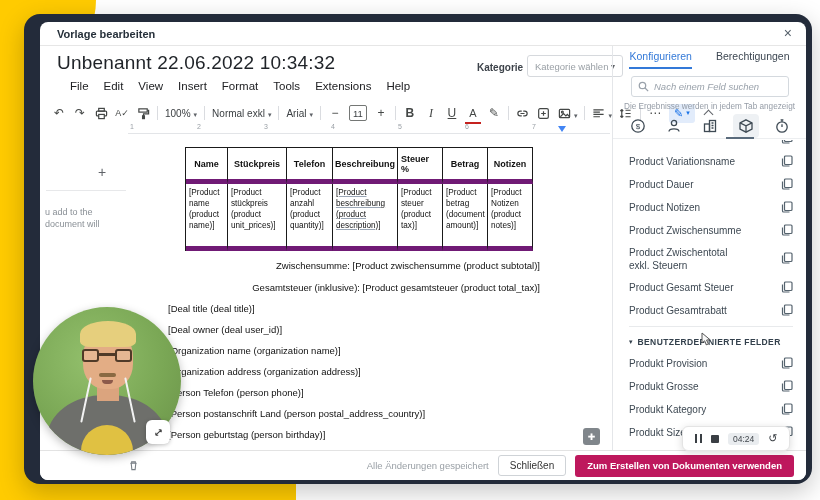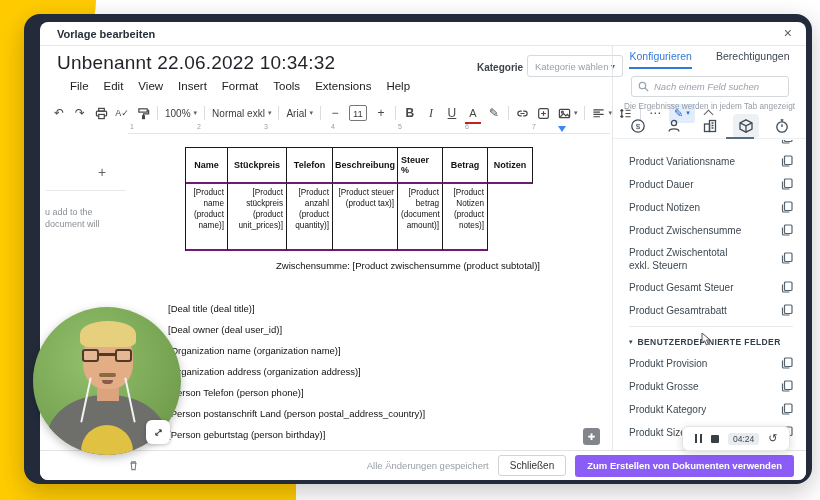--- a/index.html
+++ b/index.html
@@ -31,21 +31,21 @@
   .cat-select .ph { font-size:9.5px; color:#9aa0a6; }
   .cat-select .caret { font-size:8px; color:#5f6368; }
 
   .menubar { position:absolute; left:30px; top:58px; display:flex; gap:15px; }
   .menubar span { font-size:11.5px; color:#202124; cursor:pointer; }
 
   .toolbar { position:absolute; left:12px; top:80px; height:22px; display:flex; align-items:center; gap:7px; }
   .toolbar .sep { width:1px; height:14px; background:#dadce0; }
   .tbtn { display:flex; align-items:center; justify-content:center; min-width:14px; height:18px; color:#444746; font-size:10.5px; cursor:pointer; }
   .tbtn svg { display:block; }
-  .tb-txt { font-size:10px; color:#3c4043; display:flex; align-items:center; gap:3px; cursor:pointer; }
+  .tb-txt { font-size:10px; color:#3c4043; display:flex; align-items:flex-end; gap:3px; cursor:pointer; }
   .tb-txt .caret { font-size:7px; color:#5f6368; }
   .glyph { font-size:12px; color:#444746; }
   .bold-b { font-weight:bold; }
   .ital-i { font-style:italic; font-family:"Liberation Serif",serif; }
   .und-u { text-decoration:underline; }
   .acolor { position:relative; font-size:11px; }
   .acolor::after { content:""; position:absolute; left:-1px; right:-1px; bottom:-2px; height:2.5px; background:#c5221f; }
   .size-box { width:18px; height:16px; border:1px solid #747775; border-radius:2px; display:flex; align-items:center; justify-content:center; font-size:9.5px; color:#3c4043; }
   .pen-chip { background:#e2ecfb; border-radius:3px; height:19px; padding:0 5px; display:flex; align-items:center; gap:3px; cursor:pointer; }
   .pen-chip .pen { color:#1a73e8; font-size:11px; }
@@ -55,23 +55,23 @@
   .ruler span { position:absolute; top:0; font-size:7px; color:#9aa0a6; }
   .ruler-marker { position:absolute; left:518px; top:104px; width:0; height:0; border-left:4px solid transparent; border-right:4px solid transparent; border-top:6px solid #4285f4; }
 
   
   .lp-plus { position:absolute; left:58px; top:142px; font-size:14px; color:#5f6368; cursor:pointer; }
   .lp-div { position:absolute; left:6px; top:168px; width:80px; border-top:1px solid #e7e8ea; }
   .lp-caption { position:absolute; left:5px; top:184px; width:80px; font-size:9px; line-height:12px; color:#8a9096; }
 
   
   .dtable { position:absolute; left:145px; top:125px; display:grid; grid-template-columns:42px 59px 46px 65px 45px 45px 45px; border-top:1px solid #1a1a1a; border-left:1px solid #1a1a1a; background:#fff; }
-  .dtable .c { border-right:1px solid #1a1a1a; border-bottom:2px solid #701a75; padding:3px 3px; }
+  .dtable .c { border-right:1px solid #1a1a1a; border-bottom:5px solid #701a75; padding:3px 3px; }
   .dtable .th { height:36px; display:flex; align-items:center; justify-content:center; font-weight:bold; font-size:9px; color:#111; }
-  .dtable .td { height:67px; font-size:8.2px; line-height:11px; color:#111;text-align:right; }
+  .dtable .td { height:67px; font-size:8.2px; line-height:11px; color:#111; }
   .td.linked { text-decoration:underline; text-decoration-color:#9aa6b5; }
 
   .totals { position:absolute; left:145px; top:233px; width:355px; text-align:right; }
   .totals div { font-size:9.5px; color:#111; height:22px; line-height:22px; }
   .doc-lines { position:absolute; left:128px; top:276px; }
   .doc-lines div { font-size:9.5px; color:#111; height:21px; line-height:21px; }
 
   .hscroll { position:absolute; left:110px; top:429px; width:452px; height:5px; background:#eef0f2; border-radius:3px; }
   .hscroll .thumb { position:absolute; left:35px; top:0; width:340px; height:5px; background:#c7cbcf; border-radius:3px; }
   .explore-btn { position:absolute; left:543px; top:406px; width:17px; height:17px; background:#80868b; border-radius:3px; display:flex; align-items:center; justify-content:center; color:#fff; font-size:9px; cursor:pointer; }
@@ -100,21 +100,21 @@
   .sb-section .car { font-size:7px; color:#33404c; }
   .sb-section .txt { font-size:8.5px; font-weight:bold; letter-spacing:.4px; color:#33404c; }
   .copy-ic { flex:none; cursor:pointer; }
 
   
   .modal-footer { position:absolute; left:0; top:428px; width:100%; height:30px; border-top:1px solid #e3e3e3; background:#fff; display:flex; align-items:center; }
   .mf-left { margin-left:88px; color:#7a8087; display:flex; }
   .mf-right { margin-left:auto; margin-right:12px; display:flex; align-items:center; gap:9px; }
   .mf-status { font-size:9.5px; color:#9aa0a6; }
   .btn-sec { height:21px; padding:0 11px; border:1px solid #cfd3d7; border-radius:3px; background:#fff; font-size:10px; color:#333; display:flex; align-items:center; cursor:pointer; }
-  .btn-pri { height:22px; padding:0 12px; border-radius:3px; background:#8b5cf6; font-size:9.5px; color:#fff; font-weight:bold; display:flex; align-items:center; cursor:pointer; }
+  .btn-pri { height:22px; padding:0 12px; border-radius:3px; background:#be185d; font-size:9.5px; color:#fff; font-weight:bold; display:flex; align-items:center; cursor:pointer; }
 
   
   .webcam { left:33px; top:307px; width:148px; height:148px; border-radius:50%; overflow:hidden; background:radial-gradient(circle at 40% 35%, #93c06c 0%, #7aa755 55%, #688f47 100%); box-shadow:0 3px 10px rgba(0,0,0,.25); z-index:40; }
   .wc-shirt { position:absolute; left:14px; top:88px; width:120px; height:90px; background:#6e6f6b; border-radius:48% 48% 0 0; }
   .wc-logo { position:absolute; left:48px; top:118px; width:52px; height:52px; background:#e9c83f; border-radius:50%; opacity:.92; }
   .wc-neck { position:absolute; left:64px; top:74px; width:22px; height:20px; background:#dba47e; }
   .wc-head { position:absolute; left:50px; top:22px; width:50px; height:60px; background:#e3ad85; border-radius:46% 46% 42% 42%; }
   .wc-hair { position:absolute; left:47px; top:14px; width:56px; height:26px; background:#e6cf7d; border-radius:50% 50% 20% 20%; }
   .wc-glass { position:absolute; top:42px; width:17px; height:13px; border:2.5px solid #503a28; border-radius:3px; background:rgba(255,255,255,.12); }
   .wc-glass.l { left:49px; } .wc-glass.r { left:82px; }
@@ -287,27 +287,29 @@
     <div class="c th">Name</div>
     <div class="c th">Stückpreis</div>
     <div class="c th">Telefon</div>
     <div class="c th">Beschreibung</div>
     <div class="c th">Steuer %</div>
     <div class="c th">Betrag</div>
     <div class="c th">Notizen</div>
     <div class="c td">[Product name (product name)]</div>
     <div class="c td">[Product stückpreis (product unit_prices)]</div>
     <div class="c td">[Product anzahl (product quantity)]</div>
+    <div class="c td linked">[Product beschreibung (product description)]</div>
     <div class="c td">[Product steuer (product tax)]</div>
     <div class="c td">[Product betrag (document amount)]</div>
     <div class="c td">[Product Notizen (product notes)]</div>
   </div>
 
   <div class="totals">
     <div>Zwischensumme: [Product zwischensumme (product subtotal)]</div>
+    <div>Gesamtsteuer (inklusive): [Product gesamtsteuer (product total_tax)]</div>
   </div>
 
   <div class="doc-lines">
     <div>[Deal title (deal title)]</div>
     <div>[Deal owner (deal user_id)]</div>
     <div>[Organization name (organization name)]</div>
     <div>[Organization address (organization address)]</div>
     <div>[Person Telefon (person phone)]</div>
     <div>[Person postanschrift Land (person postal_address_country)]</div>
     <div>[Person geburtstag (person birthday)]</div>

